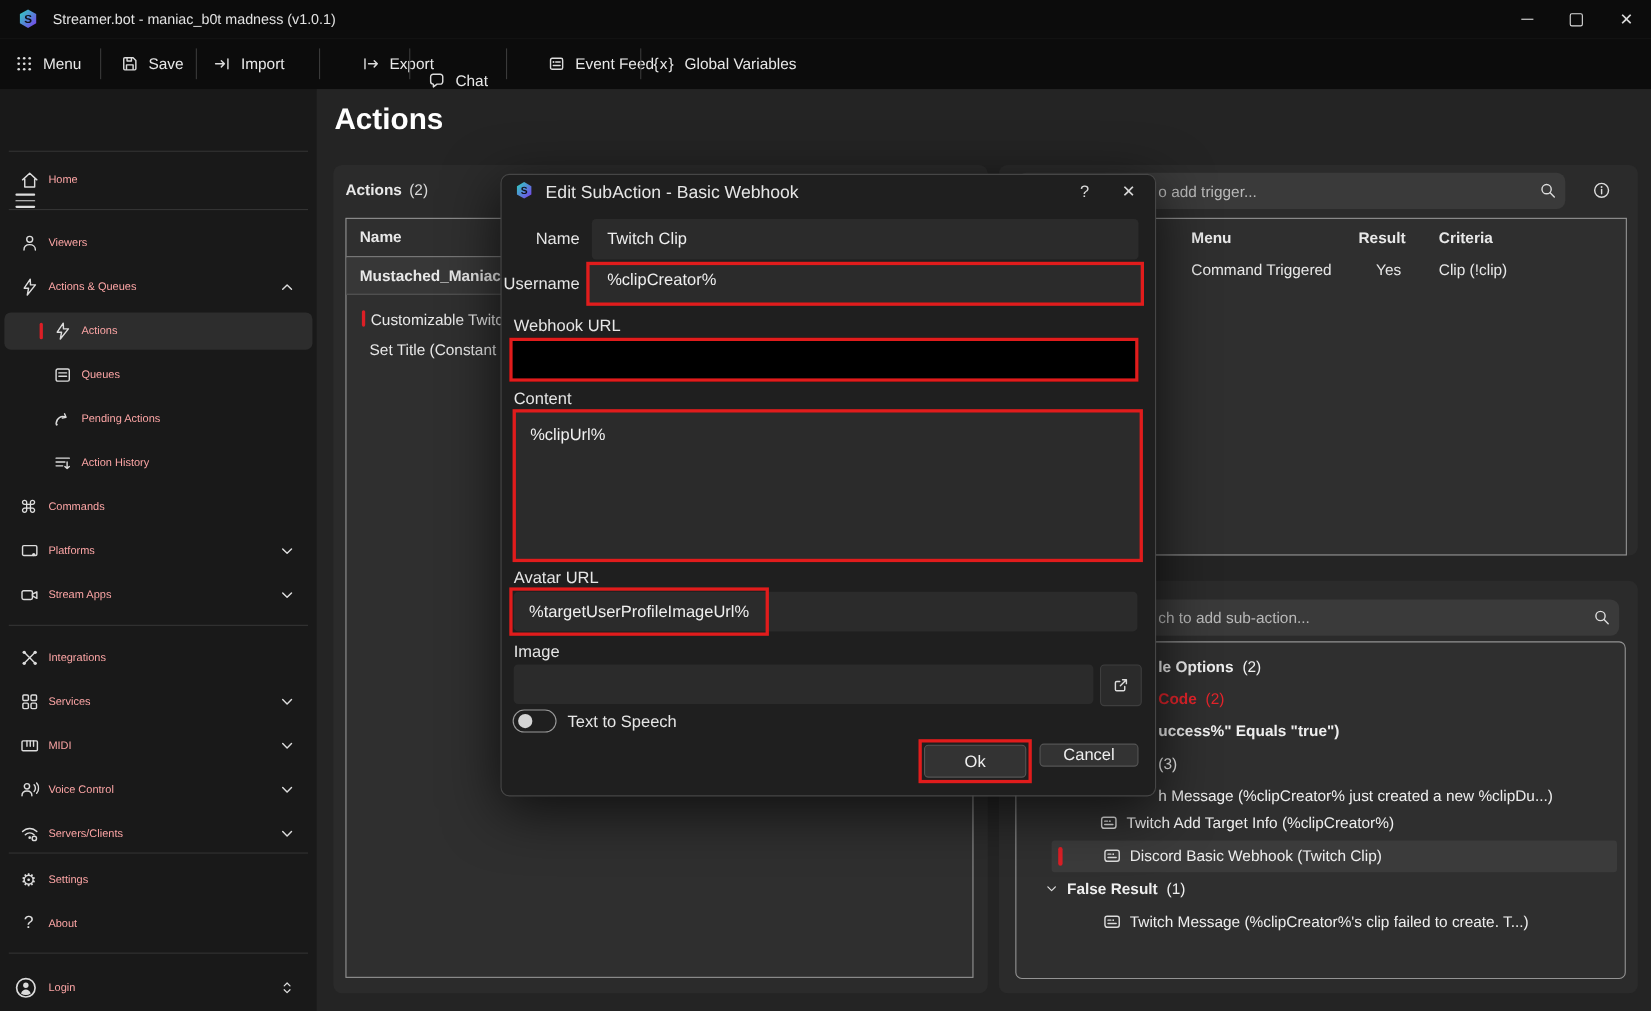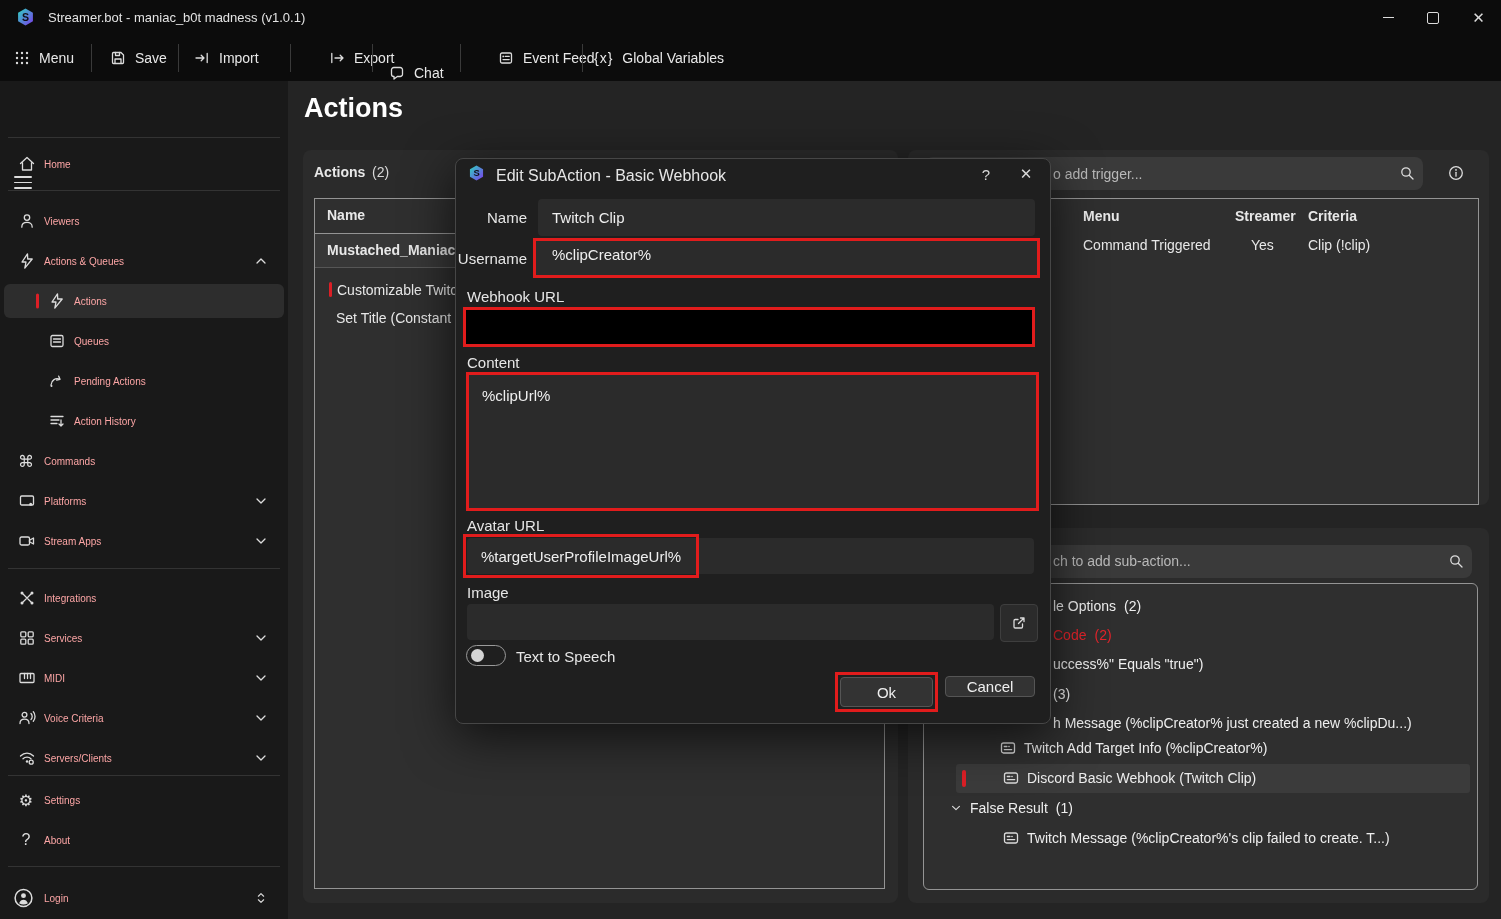--- a/index.html
+++ b/index.html
@@ -76,21 +76,21 @@
   .c2c{position:absolute;top:237px;font-size:14px;white-space:nowrap;}
   #c2-r-type{left:1083px;} #c2-r-enabled{left:1251px;} #c2-r-criteria{left:1308px;}
 
   
   #card3{left:908px;top:528px;width:581px;height:375px;background:var(--panel);border-radius:8px;}
   #c3-search{left:925px;top:545px;width:547px;height:33px;background:var(--input);border-radius:8px;}
   #c3-ph{left:1053px;top:553px;font-size:14px;color:#b9b9b9;white-space:nowrap;}
   #c3-sicon{left:1448px;top:553px;width:17px;height:17px;}
   #c3-tree{left:923px;top:583px;width:553px;height:305px;background:var(--inner);border:1px solid var(--bdr);border-radius:6px;}
   .trow{position:absolute;height:24px;display:flex;align-items:center;gap:8px;font-size:14px;color:#eee;white-space:nowrap;}
-  .trow .b{font-weight:normal;}
+  .trow .b{font-weight:bold;}
   .trow.redtxt, .trow.redtxt .b{color:#e3242b;}
   #tr-0{left:1053px;top:594px;} #tr-1{left:1053px;top:623px;} #tr-2{left:1053px;top:652px;}
   #tr-3{left:1053px;top:682px;} #tr-4{left:1053px;top:711px;}
   #tr-5{left:1000px;top:736px;}
   #tr-sel{left:956px;top:764px;width:514px;height:29px;background:#3b3b3b;border-radius:3px;}
   #tr-sel-bar{left:962px;top:770px;width:4px;height:17px;background:var(--red);border-radius:2px;}
   #tr-6{left:1003px;top:766px;}
   #tr-7{left:950px;top:796px;}
   #tr-8{left:1003px;top:826px;}
   .subic{width:16px;height:16px;flex:0 0 auto;}
@@ -348,21 +348,21 @@
       <svg class="chev" viewBox="0 0 14 14">
           <path class="ln" d="M3 5l4 4 4-4"></path>
         </svg>
     </div>
 
     <div class="srow" style="top:618px">
       <svg class="ic" viewBox="0 0 18 18">
           <circle class="ln" cx="6.5" cy="5.8" r="2.4"></circle>
           <path class="ln" d="M2 14.5c0-2.8 2-4.4 4.5-4.4s4.5 1.6 4.5 4.4M13 4.5c1.6 1.6 1.6 4.4 0 6M15.3 2.8c2.3 2.3 2.3 7.1 0 9.4"></path>
         </svg>
-      <span class="lb">Voice Criteria</span>
+      <span class="lb">Voice Control</span>
       <svg class="chev" viewBox="0 0 14 14">
           <path class="ln" d="M3 5l4 4 4-4"></path>
         </svg>
     </div>
 
     <div class="srow" style="top:658px">
       <svg class="ic" viewBox="0 0 18 18">
           <path class="ln" d="M2.5 7c3.8-3.8 9.2-3.8 13 0M5 9.8c2.2-2.2 5.8-2.2 8 0"></path>
           <circle class="fl" cx="9" cy="12.5" r="1.2"></circle>
           <circle class="ln" cx="13.2" cy="13.2" r="2"></circle>
@@ -422,21 +422,21 @@
       <circle class="ln" cx="7" cy="7" r="4.2"></circle>
       <path class="ln" d="M10.2 10.2 14 14"></path>
     </svg>
   <svg class="abs" id="c2-info" viewBox="0 0 16 16">
       <circle class="ln" cx="8" cy="8" r="6.3"></circle>
       <path class="ln" d="M8 7.3V11.2"></path>
       <circle class="fl" cx="8" cy="4.9" r=".9"></circle>
     </svg>
   <div class="abs" id="c2-table"></div>
   <div class="c2h" id="c2-h-type">Menu</div>
-  <div class="c2h" id="c2-h-enabled">Streamer</div>
+  <div class="c2h" id="c2-h-enabled">Result</div>
   <div class="c2h" id="c2-h-criteria">Criteria</div>
   <div class="c2c" id="c2-r-type">Command Triggered</div>
   <div class="c2c" id="c2-r-enabled">Yes</div>
   <div class="c2c" id="c2-r-criteria">Clip (!clip)</div>
 
   <div class="abs" id="card3"></div>
   <div class="abs" id="c3-search"></div>
   <div class="abs" id="c3-ph">ch to add sub-action...</div>
   <svg class="abs" id="c3-sicon" viewBox="0 0 17 17">
       <circle class="ln" cx="7" cy="7" r="4.2"></circle>

